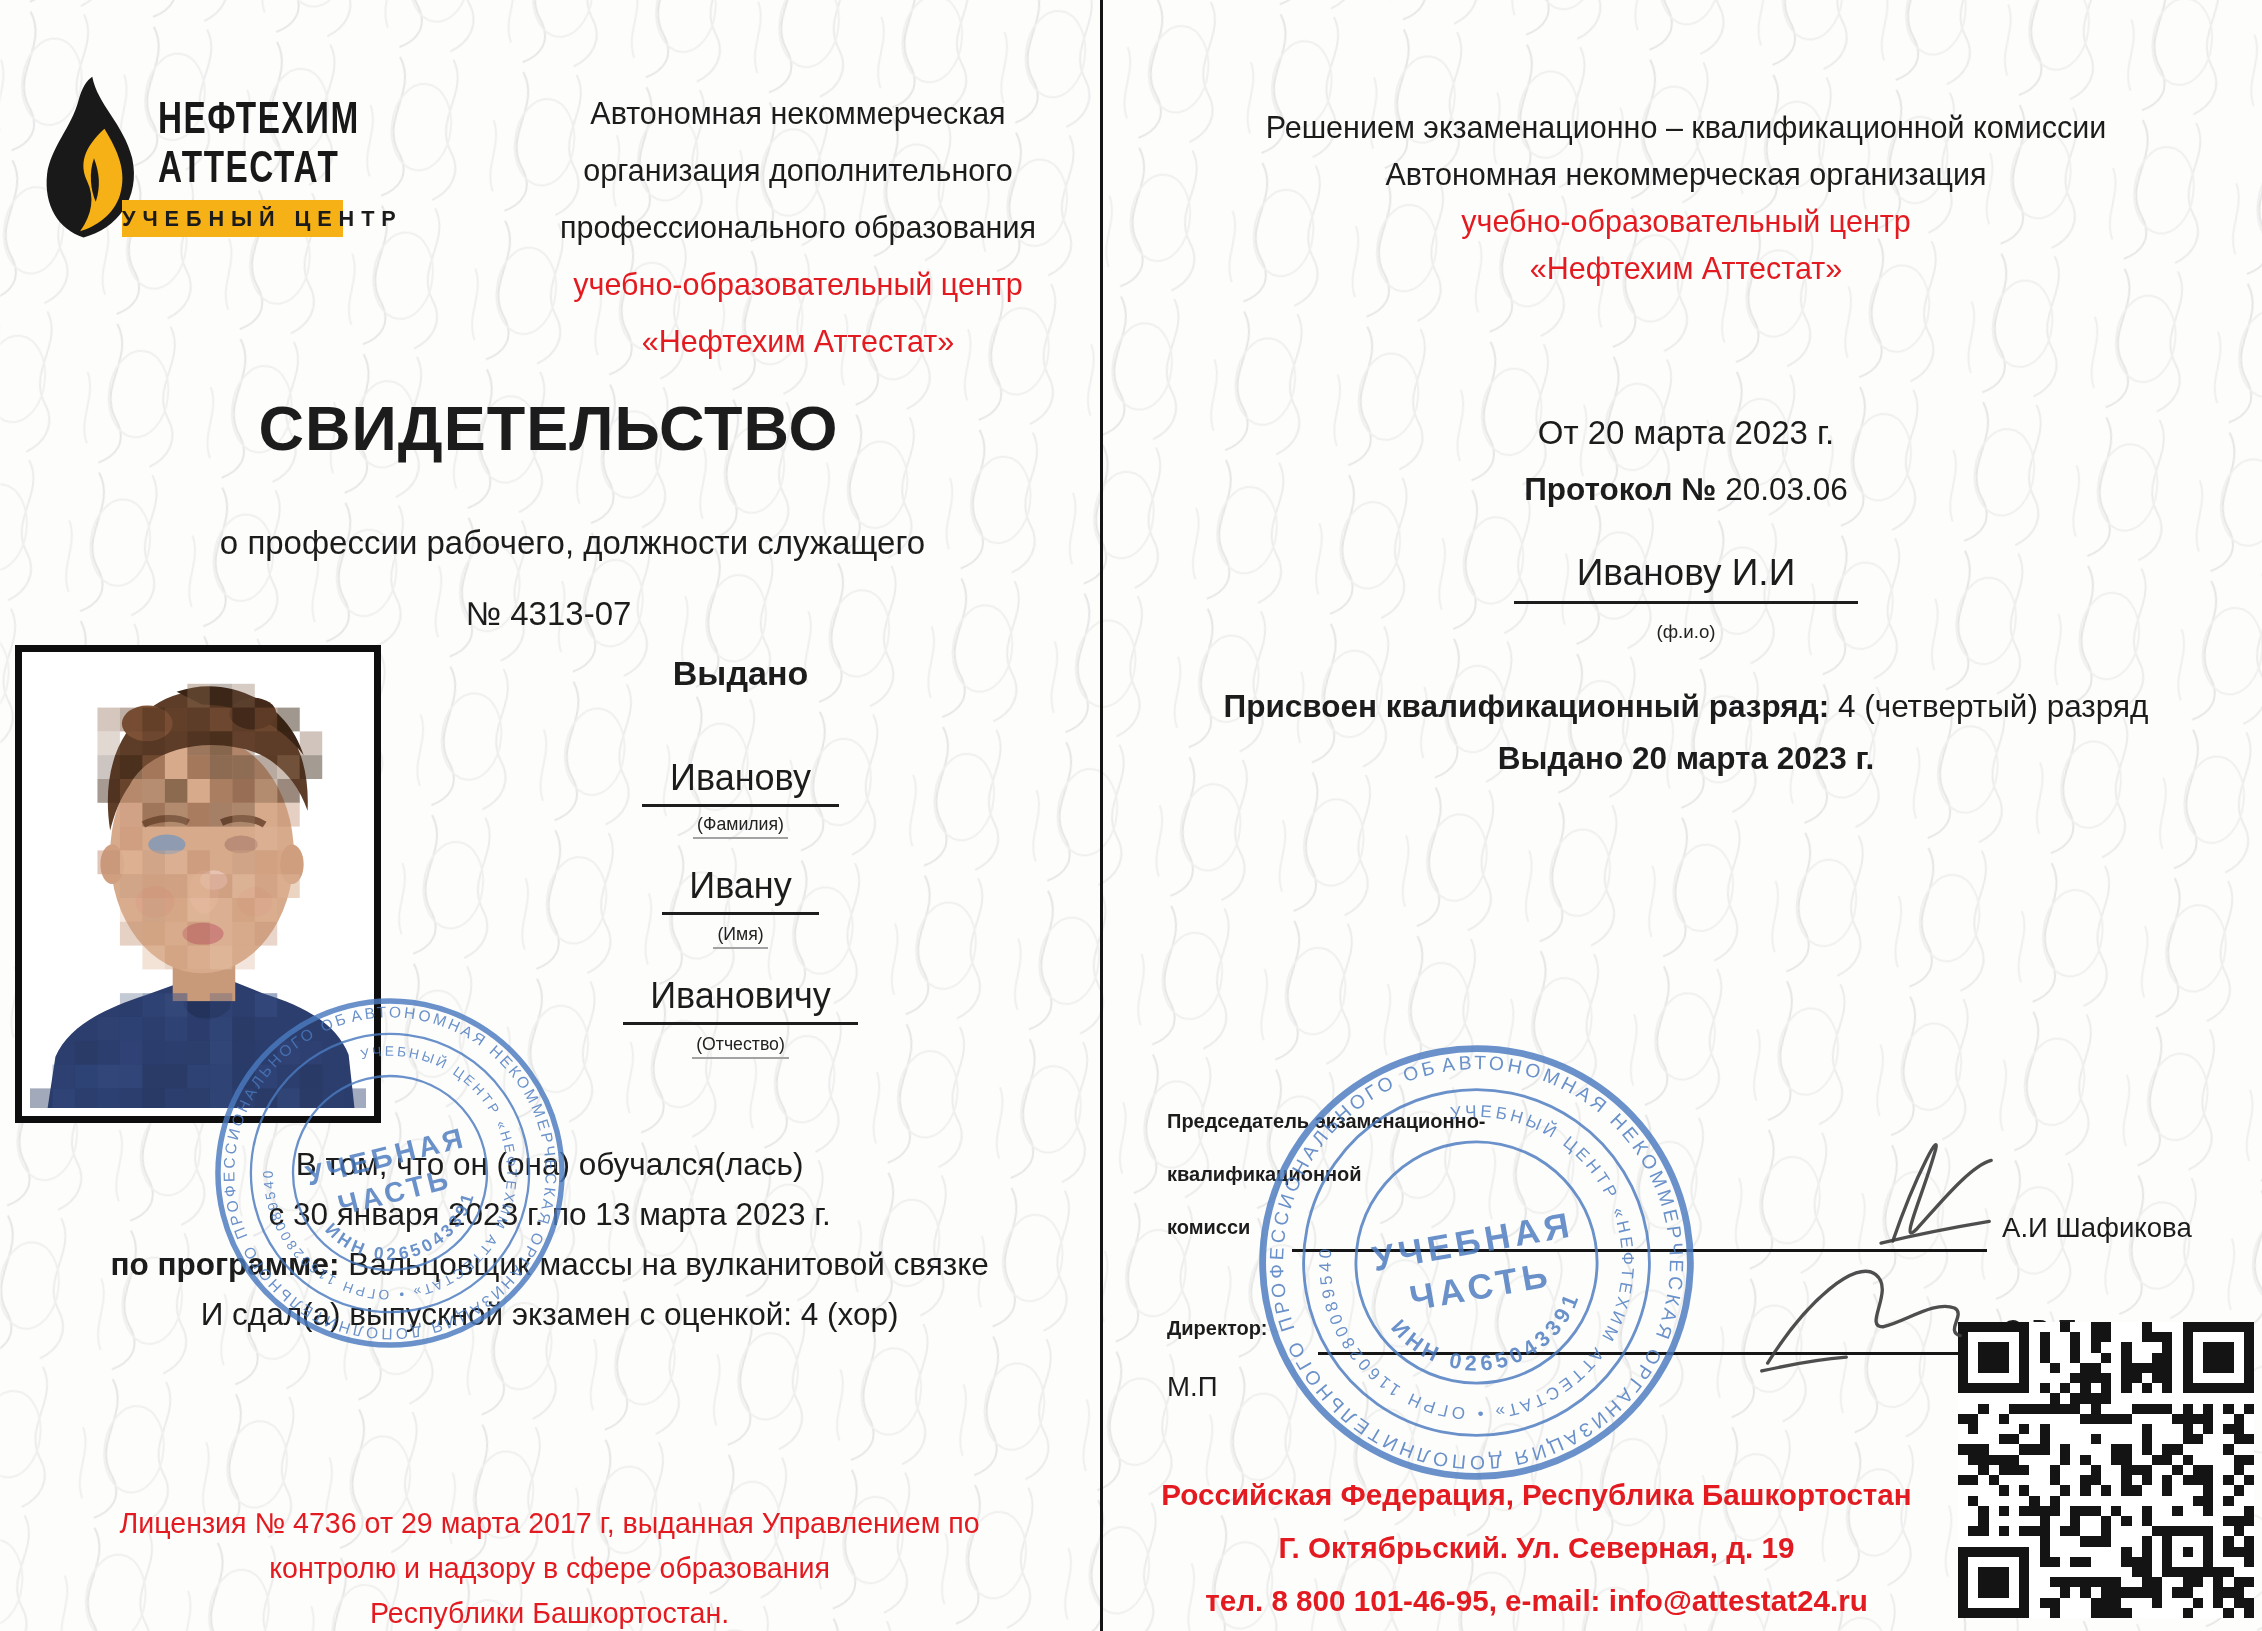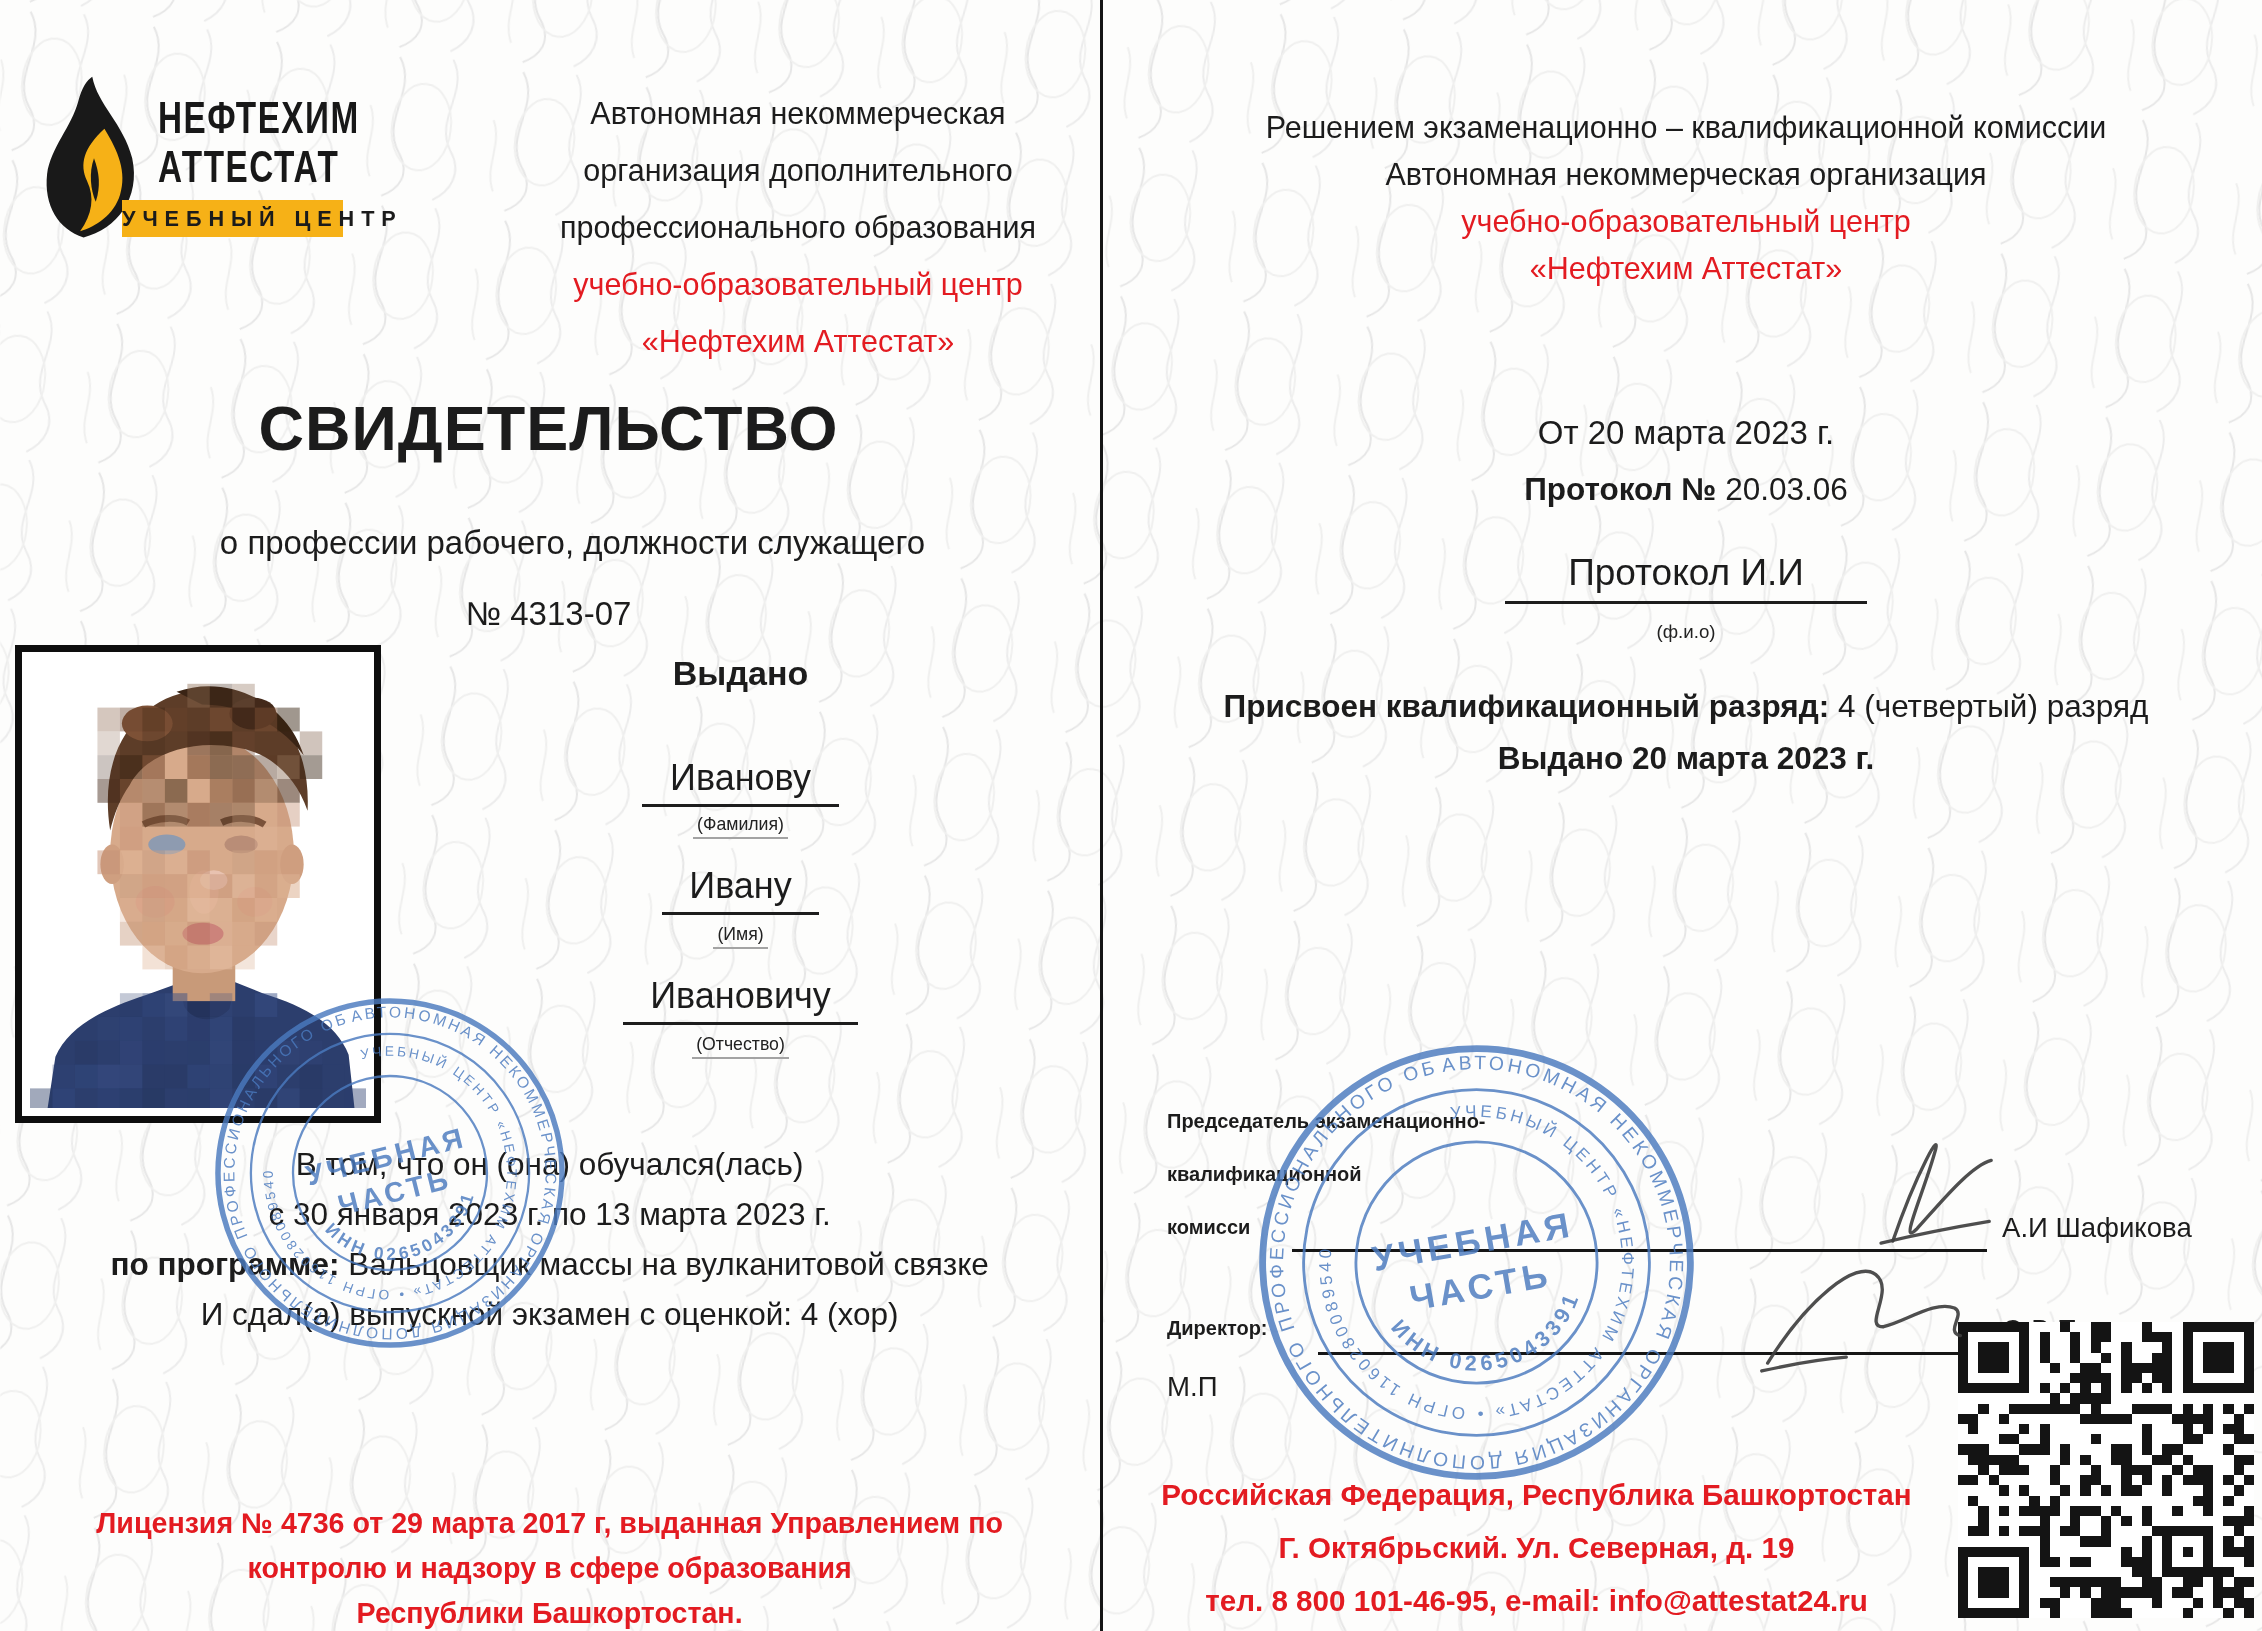--- a/index.html
+++ b/index.html
@@ -24,21 +24,21 @@
 
   
   .org-line{font-size:30.5px;line-height:57px;}
   .title{font-size:63px;font-weight:800;letter-spacing:1px;}
   .subtitle{font-size:33px;}
   .docnum{font-size:33px;}
   .issued{font-size:34px;font-weight:bold;}
   .fname{font-size:36px;display:inline-block;border-bottom:3px solid #1d1d1d;padding:0 27.6px 4.9px;}
   .fcap{font-size:17.7px;display:inline-block;border-bottom:2px solid #a3a3a3;padding:0 3.9px 2px;color:#222;}
   .bodyline{font-size:31.5px;line-height:50px;}
-  .license{font-size:28.6px;line-height:45px;font-weight:bold;}
+  .license{font-size:28.6px;line-height:45px;font-weight:normal;}
 
   
   .photo{left:14.8px;top:645px;width:366px;height:478px;border:7.9px solid #0e0e0e;background:#ffffff;
          box-sizing:border-box;padding:7.9px;z-index:2;}
   .photo svg{display:block;width:100%;height:100%;}
 
   
   .r-org{font-size:30.5px;line-height:47px;}
   .r-date{font-size:33px;}
   .r-proto{font-size:31.5px;}
@@ -313,21 +313,21 @@
   </div>
 
   <div class="abs z c r-date" style="left:1117px;top:414px;width:1138px;">От 20 марта 2023 г.</div>
 
   <div class="abs z c r-proto" style="left:1117px;top:471px;width:1138px;">
     <span class="b">Протокол №</span>
     <span>20.03.06</span>
   </div>
 
   <div class="abs z c" style="left:1117px;top:552px;width:1138px;">
-    <span class="r-fio">Протокол И.И</span>
+    <span class="r-fio">Иванову И.И</span>
   </div>
   <div class="abs z c r-fiocap" style="left:1117px;top:621px;width:1138px;">(ф.и.о)</div>
 
   <div class="abs z c" style="left:1117px;top:680px;width:1138px;">
     <div class="r-grade">
       <span class="b">Присвоен квалификационный разряд:</span>
       <span>4 (четвертый) разряд</span>
     </div>
     <div class="r-grade b">Выдано 20 марта 2023 г.</div>
   </div>

